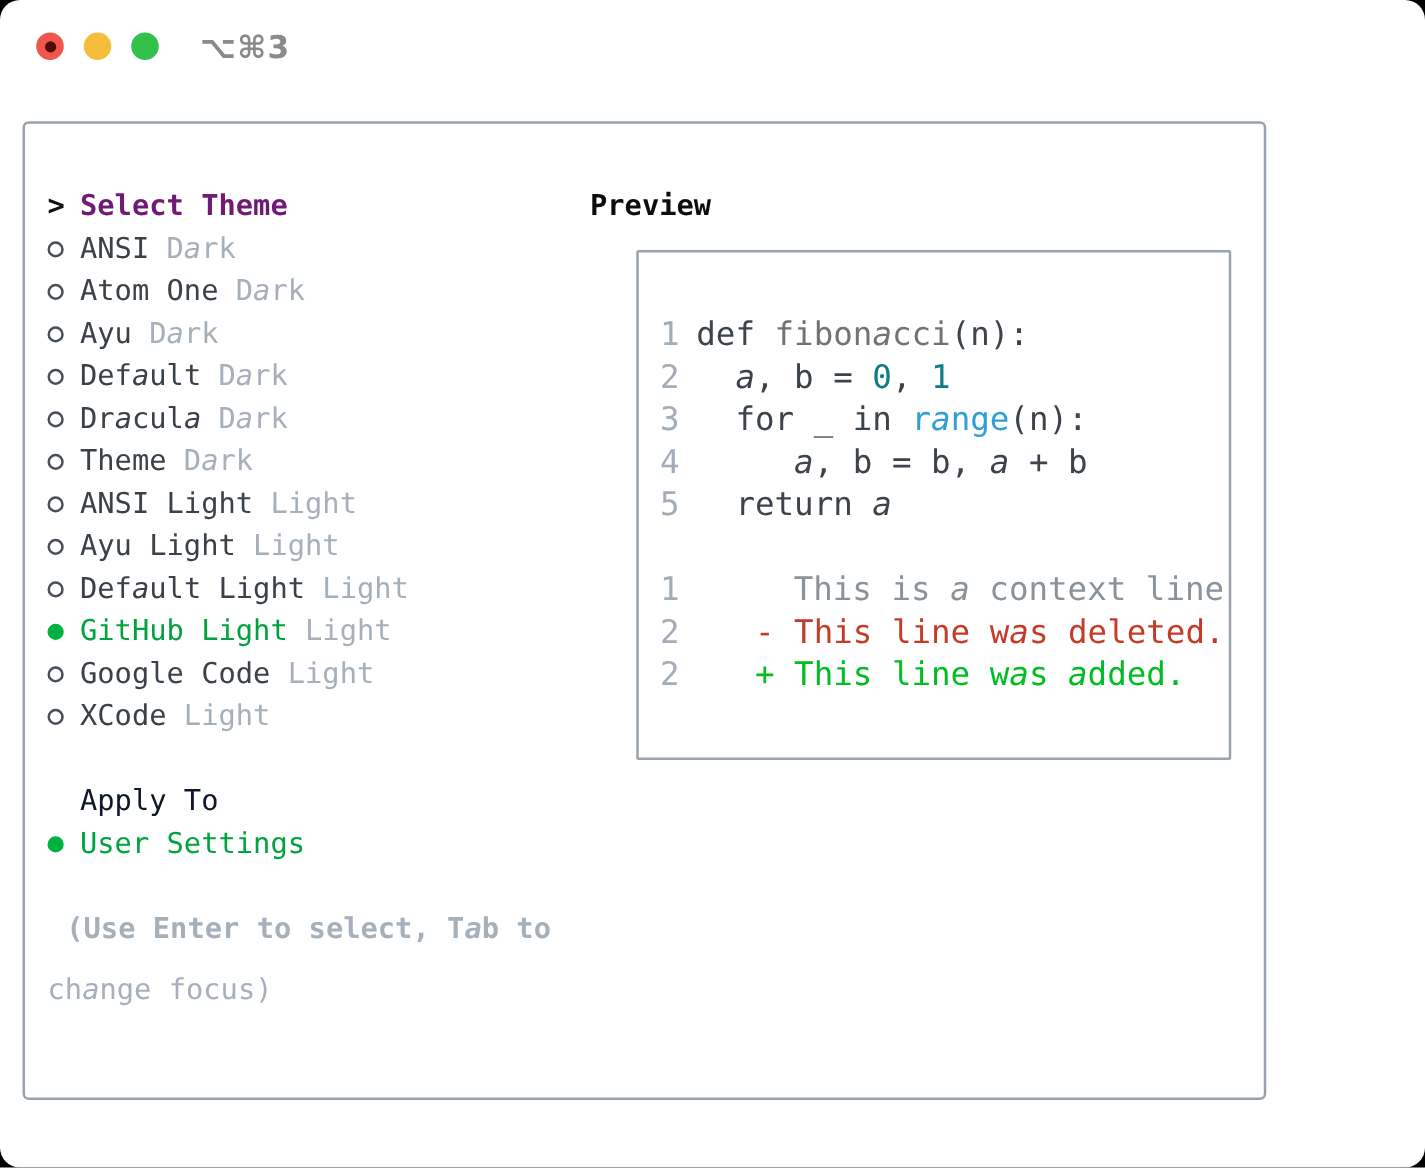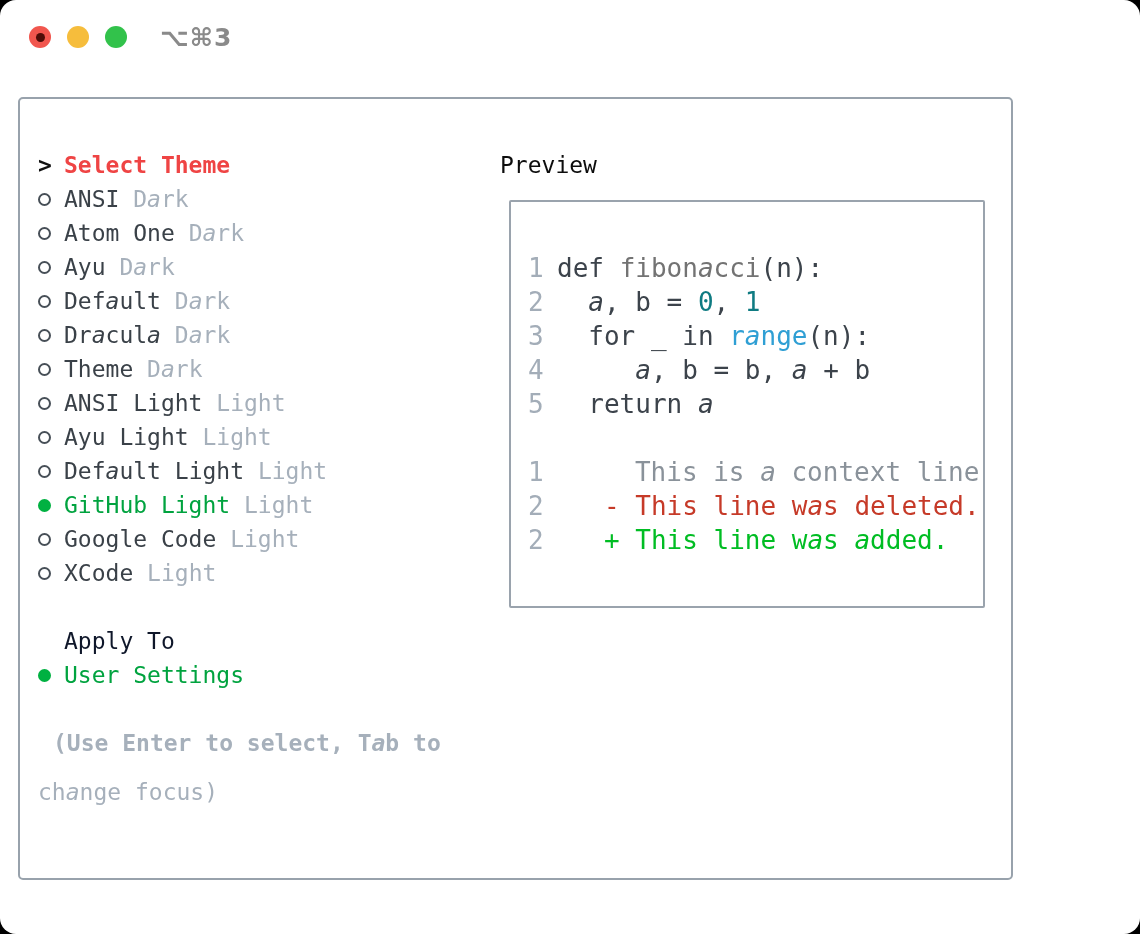--- a/index.html
+++ b/index.html
@@ -46,34 +46,34 @@
     font-size:23px;line-height:34px;color:#3a4148;
   }
   .row{height:34px;display:flex;align-items:center;padding-left:18px;}
   .cell-icon{width:26px;display:flex;align-items:center;}
   .prompt{color:#111;font-weight:700;}
   .radio{
     width:13px;height:13px;border-radius:50%;
     border:2px solid #474f57;box-sizing:border-box;background:transparent;
   }
   .radio.on{border-color:#00b141;background:#00b141;}
-  .hdr{color:#ef4444;font-weight:700;}
+  .hdr{color:#701a75;font-weight:700;}
   .subhdr{color:#0f172a;}
   .t-name{white-space:pre;}
   .t-variant{color:#a6b0bb;white-space:pre;}
   .sel .t-name{color:#00a33f;}
   .opt-label{white-space:pre;}
   .opt.sel .opt-label{color:#00a33f;}
   .spacer{height:34px;}
   .hint{color:#a6b0bb;white-space:pre;}
   
   .preview-title{
-    position:absolute;left:480px;top:49px;height:34px;
+    position:absolute;left:452px;top:49px;height:34px;
     display:flex;align-items:center;
-    font-size:23px;font-weight:400;color:#0d0d0d;
+    font-size:23px;font-weight:700;color:#0d0d0d;
   }
   .preview-box{
     position:absolute;left:489px;top:101px;width:476px;height:408px;
     border:2px solid #9aa3ad;border-radius:2px;box-sizing:border-box;
     padding:49px 0 0 17px;overflow:hidden;
     font-size:26px;line-height:34px;
   }
   .pline{height:34px;display:flex;align-items:center;}
   .ln{display:inline-block;width:16px;color:#a3adb8;white-space:pre;}
   .codetxt{white-space:pre;margin-left:13px;}

